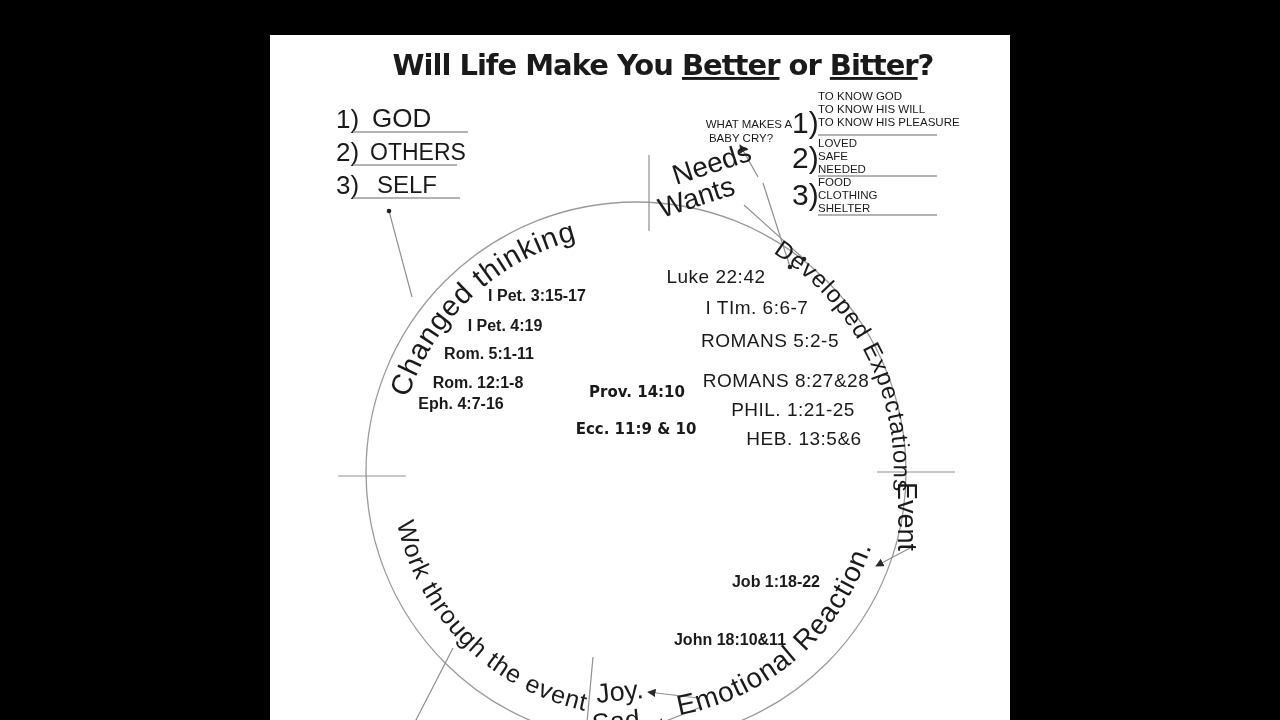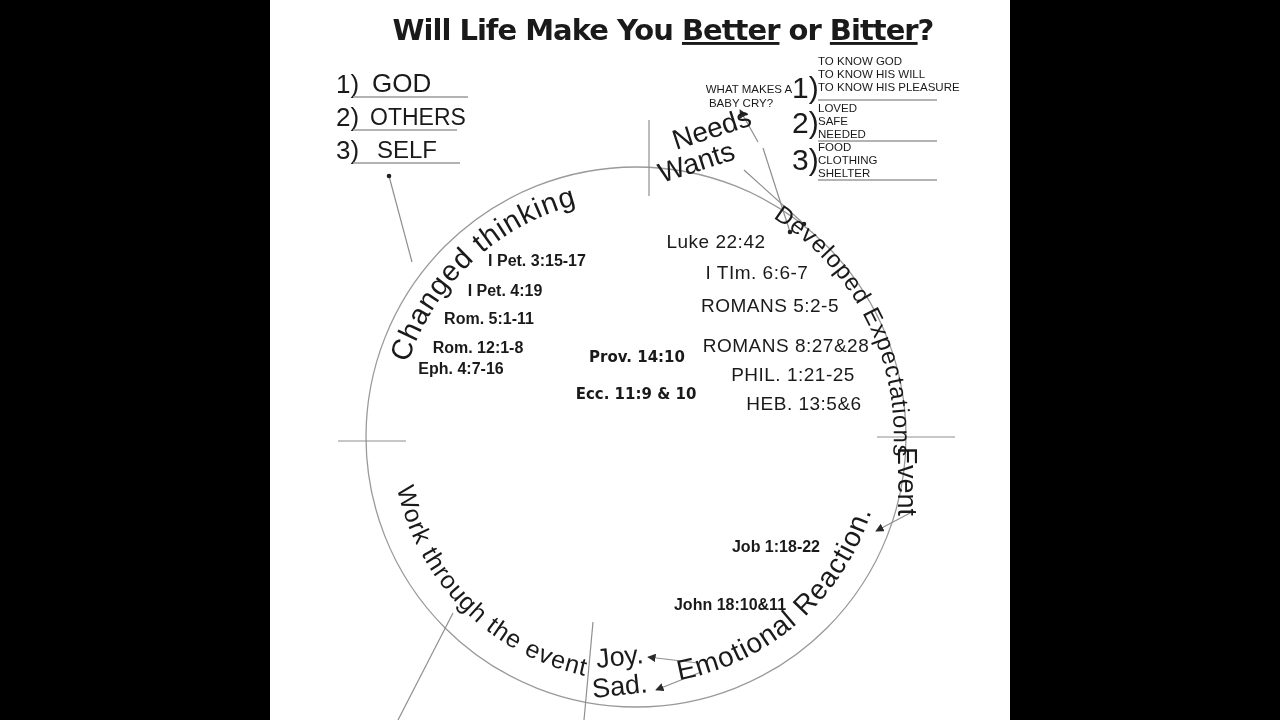--- a/index.html
+++ b/index.html
@@ -1,16 +1,16 @@
 <!DOCTYPE html>
 <html><head>
 <meta charset="utf-8">
 <style>
   html,body{margin:0;padding:0;background:#000;width:1280px;height:720px;overflow:hidden;}
-  #stage{position:relative;width:1280px;height:533px;background:#000;}
+  #stage{position:relative;width:1280px;height:533px;background:#000;margin-top:35px;}
   #canvas{position:absolute;left:270px;top:0;width:740px;height:720px;background:#fff;}
   svg{display:block;}
   text{fill:#1a1a1a;}
   .t-title{font-family:"DejaVu Sans",sans-serif;font-weight:bold;font-size:29px;letter-spacing:-1px;}
   .t-geo{font-family:"Liberation Sans",sans-serif;font-weight:400;}
   .t-geo-num{font-family:"Liberation Sans",sans-serif;font-size:26px;}
   .t-geo-bignum{font-family:"Liberation Sans",sans-serif;font-size:30px;}
   .t-small{font-family:"Liberation Sans",sans-serif;font-size:11.5px;}
   .t-verse-bold{font-family:"Liberation Sans",sans-serif;font-weight:bold;font-size:16px;}
   .t-verse-comic{font-family:"DejaVu Sans",sans-serif;font-weight:bold;font-size:15px;}

